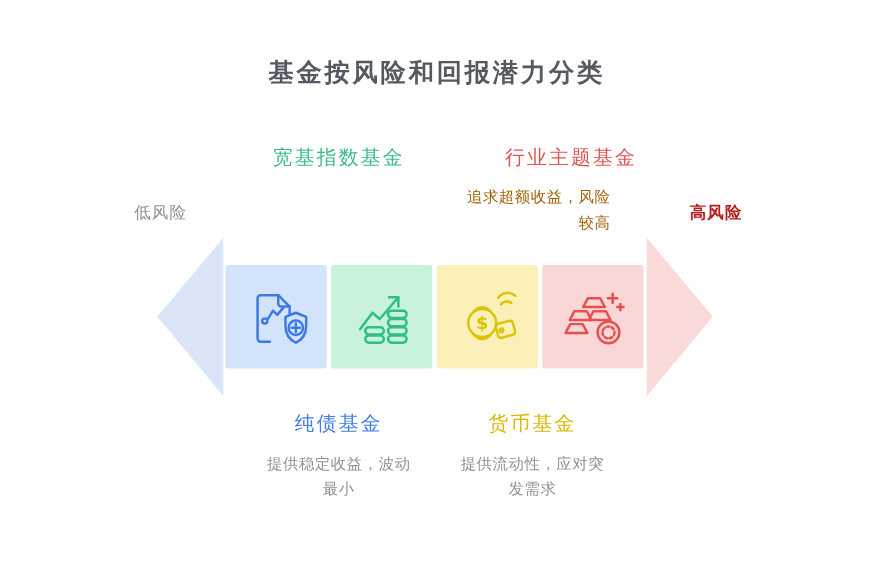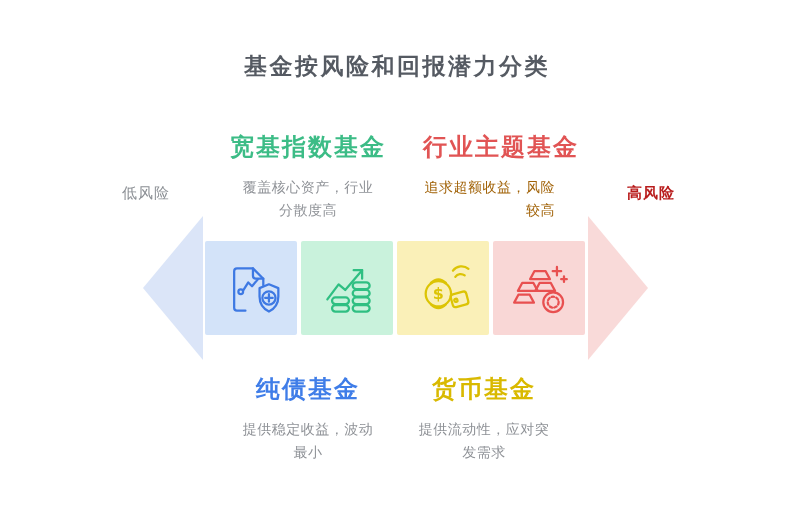--- a/index.html
+++ b/index.html
@@ -9,38 +9,37 @@
   }
   .title{
     position:absolute;top:51px;left:1px;width:100%;margin:0;
     text-align:center;font-size:23px;font-weight:700;letter-spacing:2.5px;
   }
   .group{position:absolute;width:190px;text-align:center;}
   .group-top-a{left:213px;top:131px;}
   .group-top-b{left:389px;top:131px;text-align:right;}
   .group-bottom-a{left:213px;top:373px;}
   .group-bottom-b{left:389px;top:373px;}
-  .glabel{font-size:24px;font-weight:700;letter-spacing:2px;}
+  .glabel{font-size:18px;font-weight:400;letter-spacing:2px;}
   .gdesc{width:142px;margin:13px auto 0;font-size:14px;line-height:23px;letter-spacing:0.5px;}
   .risk{position:absolute;top:184px;width:92px;text-align:center;font-size:15px;letter-spacing:1px;}
   .risk-low{left:100px;}
   .risk-high{left:605px;}
   .arrow-graphic{position:absolute;left:140px;top:214px;}
   .dollar{font-family:"DejaVu Sans",sans-serif;font-size:17px;font-weight:700;}
 </style>
 </head>
 <body>
 
 <div class="stage" style="background-color: rgb(255, 255, 255);">
 
   <h1 class="title" style="color: rgb(85, 90, 98);">基金按风险和回报潜力分类</h1>
 
   <div class="group group-top-a">
     <div class="glabel" style="color: rgb(60, 188, 134);">宽基指数基金</div>
-    <div class="gdesc" style="color: rgb(142, 145, 150);">覆盖核心资产，行业分散度高</div>
   </div>
   <div class="group group-top-b">
     <div class="glabel" style="color: rgb(225, 84, 84);">行业主题基金</div>
     <div class="gdesc" style="color: #a16207;">追求超额收益，风险较高</div>
   </div>
 
   <div class="group group-bottom-a">
     <div class="glabel" style="color: rgb(63, 125, 232);">纯债基金</div>
     <div class="gdesc" style="color: rgb(142, 145, 150);">提供稳定收益，波动最小</div>
   </div>

